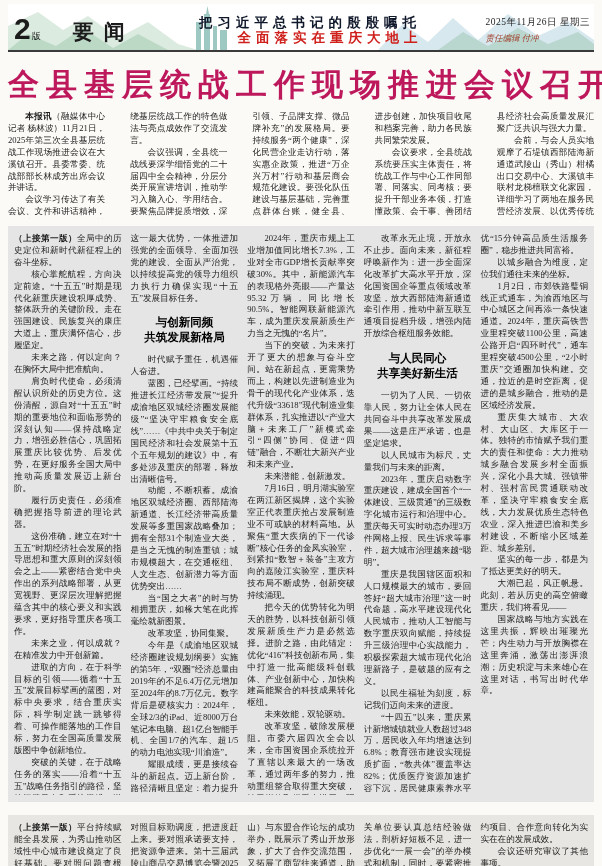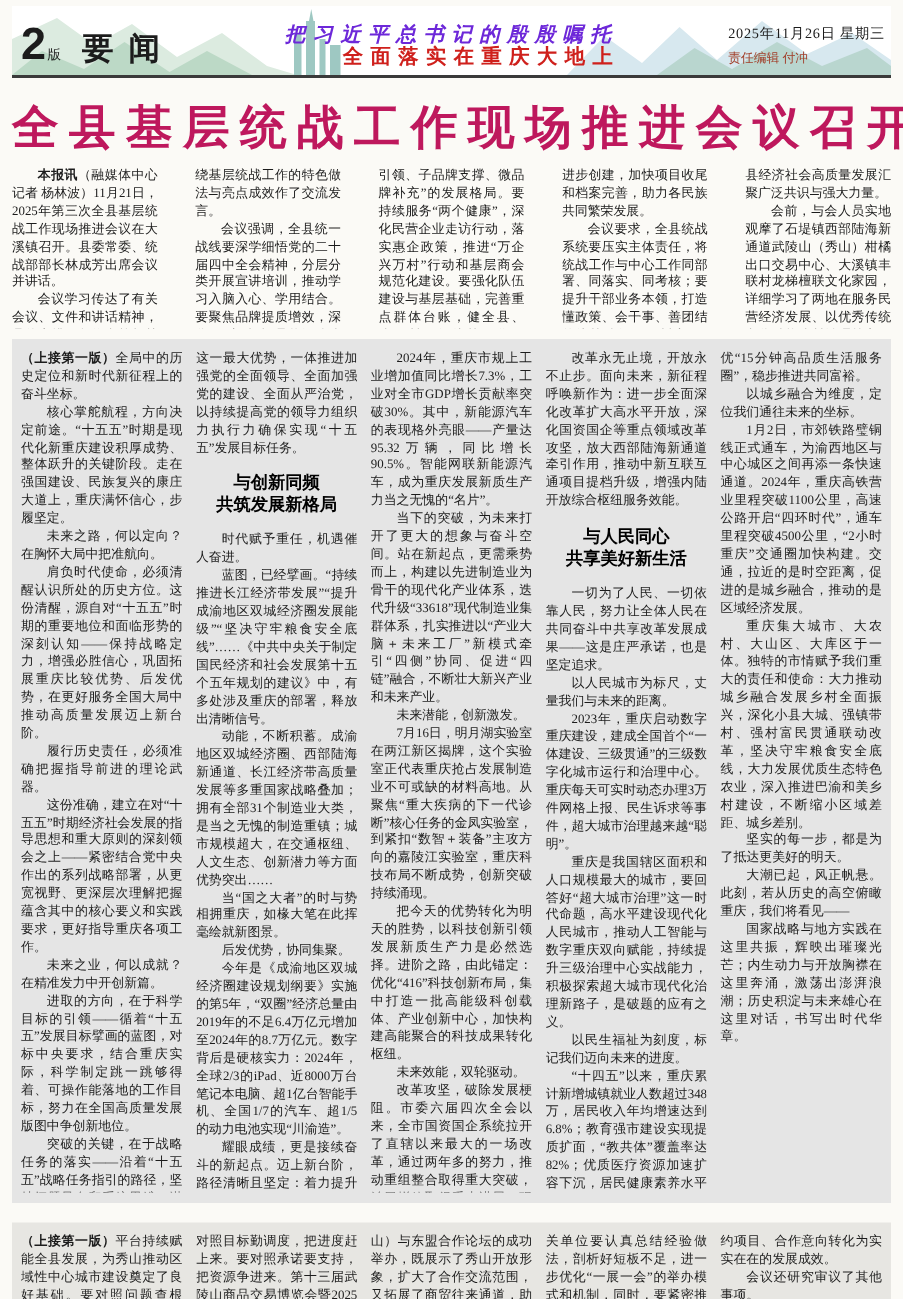--- a/index.html
+++ b/index.html
@@ -6,28 +6,28 @@
     background:#fbfaf6;font-family:"Liberation Serif","DejaVu Serif",serif;color:#1c1c1c;}
   .page{position:relative;width:602px;height:866px;}
 
   
   .header{position:relative;margin:10px 8px 0;height:40px;border-bottom:2px solid #3a3a3a;}
   .header-art{position:absolute;left:0;top:-6px;width:100%;height:46px;z-index:0;}
   .header-inner{position:relative;z-index:1;display:flex;align-items:center;height:100%;}
   .masthead{display:flex;align-items:baseline;white-space:nowrap;margin-left:6px;}
   .page-num{font-size:30px;font-weight:bold;line-height:1;font-family:"Liberation Sans",sans-serif;}
   .page-ban{font-size:9px;margin-left:1px;}
-  .section-name{font-size:21px;font-weight:bold;letter-spacing:10px;margin-left:14px;
+  .section-name{font-size:21px;font-weight:bold;letter-spacing:10px;margin-left:32px;
     font-family:Liberation Mono, monospace;}
   .slogan{flex:1;text-align:center;font-weight:bold;font-family:"Liberation Sans",sans-serif;}
-  .slogan .l1{font-size:13.5px;letter-spacing:5px;color:#6d28d9;line-height:15px;font-style:italic;}
+  .slogan .l1{font-size:13.5px;letter-spacing:5px;color:#0f172a;line-height:15px;}
   .slogan .l2{font-size:13.5px;letter-spacing:5px;color:#cf201c;line-height:15px;padding-left:40px;}
   .issue{white-space:nowrap;text-align:left;margin-right:4px;}
   .issue .date{font-size:9.5px;letter-spacing:.5px;}
-  .issue .editor{font-size:8.5px;color:#a2402c;margin-top:4px;}
+  .issue .editor{font-size:8.5px;color:#a2402c;margin-top:4px;font-style:italic;}
 
   
   .headline{margin:12px 8px 0;height:42px;text-align:center;font-size:31px;font-weight:bold;
     letter-spacing:7px;line-height:42px;white-space:nowrap;color:#be185d;}
 
   
   .cols{display:flex;gap:9px;overflow:hidden;}
   .col{flex:1;min-width:0;overflow:hidden;font-size:8.6px;line-height:11.9px;
     text-align:justify;text-justify:inter-ideograph;}
   .col p{margin:0;text-indent:2em;}
@@ -113,21 +113,21 @@
         <p>进取的方向，在于科学目标的引领——循着“十五五”发展目标擘画的蓝图，对标中央要求，结合重庆实际，科学制定跳一跳够得着、可操作能落地的工作目标，努力在全国高质量发展版图中争创新地位。</p>
         <p>突破的关键，在于战略任务的落实——沿着“十五五”战略任务指引的路径，坚持问题导向和系统思维，谋划牵一发动全身的抓手载体，着力补短板、强弱项、增动力、激活力，更好推动现代化新重庆建设。</p>
       </div>
       <div class="col">
         <p class="ni">这一最大优势，一体推进加强党的全面领导、全面加强党的建设、全面从严治党，以持续提高党的领导力组织力执行力确保实现“十五五”发展目标任务。</p>
         <h3 class="subhead">与创新同频<br>共筑发展新格局</h3>
         <p>时代赋予重任，机遇催人奋进。</p>
         <p>蓝图，已经擘画。“持续推进长江经济带发展”“提升成渝地区双城经济圈发展能级”“坚决守牢粮食安全底线”……《中共中央关于制定国民经济和社会发展第十五个五年规划的建议》中，有多处涉及重庆的部署，释放出清晰信号。</p>
         <p>动能，不断积蓄。成渝地区双城经济圈、西部陆海新通道、长江经济带高质量发展等多重国家战略叠加；拥有全部31个制造业大类，是当之无愧的制造重镇；城市规模超大，在交通枢纽、人文生态、创新潜力等方面优势突出……</p>
         <p>当“国之大者”的时与势相拥重庆，如椽大笔在此挥毫绘就新图景。</p>
-        <p>后发优势，协同集聚。</p>
+        <p>改革攻坚，协同集聚。</p>
         <p>今年是《成渝地区双城经济圈建设规划纲要》实施的第5年，“双圈”经济总量由2019年的不足6.4万亿元增加至2024年的8.7万亿元。数字背后是硬核实力：2024年，全球2/3的iPad、近8000万台笔记本电脑、超1亿台智能手机、全国1/7的汽车、超1/5的动力电池实现“川渝造”。</p>
         <p>耀眼成绩，更是接续奋斗的新起点。迈上新台阶，路径清晰且坚定：着力提升成渝地区双城经济圈发展能级，加快构建川渝世界级现代产业集群，高水平建设成渝综合性科学中心，全面提高西部金融中心建设质效，积极推进巴蜀文化旅游走廊建设，努力打造全国高质量发展的重要增长极和新的动力源。</p>
       </div>
       <div class="col">
         <p>2024年，重庆市规上工业增加值同比增长7.3%，工业对全市GDP增长贡献率突破30%。其中，新能源汽车的表现格外亮眼——产量达95.32万辆，同比增长90.5%。智能网联新能源汽车，成为重庆发展新质生产力当之无愧的“名片”。</p>
         <p>当下的突破，为未来打开了更大的想象与奋斗空间。站在新起点，更需乘势而上，构建以先进制造业为骨干的现代化产业体系，迭代升级“33618”现代制造业集群体系，扎实推进以“产业大脑＋未来工厂”新模式牵引“四侧”协同、促进“四链”融合，不断壮大新兴产业和未来产业。</p>
         <p>未来潜能，创新激发。</p>
         <p>7月16日，明月湖实验室在两江新区揭牌，这个实验室正代表重庆抢占发展制造业不可或缺的材料高地。从聚焦“重大疾病的下一代诊断”核心任务的金凤实验室，到紧扣“数智＋装备”主攻方向的嘉陵江实验室，重庆科技布局不断成势，创新突破持续涌现。</p>
         <p>把今天的优势转化为明天的胜势，以科技创新引领发展新质生产力是必然选择。进阶之路，由此锚定：优化“416”科技创新布局，集中打造一批高能级科创载体、产业创新中心，加快构建高能聚合的科技成果转化枢纽。</p>
         <p>未来效能，双轮驱动。</p>

